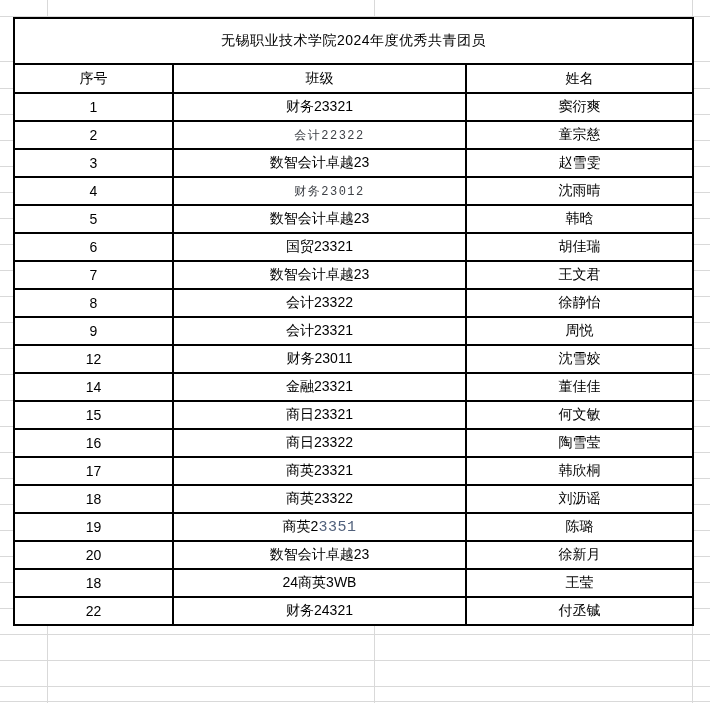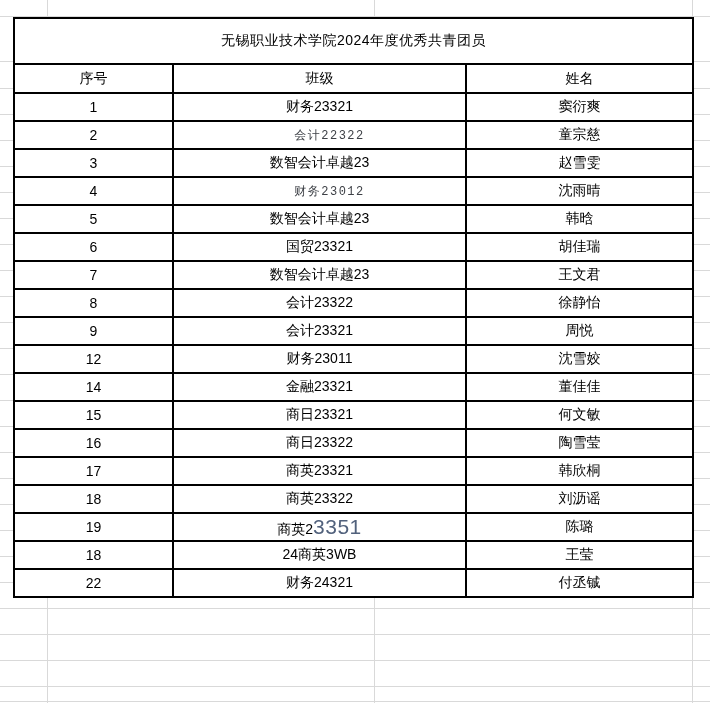--- a/index.html
+++ b/index.html
@@ -42,22 +42,22 @@
   tr.hdr th { height: 27px; }
   tbody td { height: 26px; }
   .serif {
     font-family: Liberation Mono, monospace;
     font-size: 12px;
     color: var(--serif, #3d4046);
     letter-spacing: 1.5px;
     margin-left: 20px;
   }
   .serif-blue {
-    font-family: Liberation Sans, sans-serif;
-    font-size: 21px;
+    font-family: Liberation Mono, monospace;
+    font-size: 15px;
     color: var(--serifblue, #51617c);
     letter-spacing: 0.5px;
   }
 </style>
 </head>
 <body style="--bg: #ffffff; --text: #000000; --border: #000000; --grid: #d9d9d9; --serif: #3d4046; --serifblue: #51617c;">
 
 <div id="gridlines">
     <div class="gl h" style="top: 16px;"></div>
     <div class="gl h" style="top: 61px;"></div>
@@ -182,20 +182,25 @@
         <td>18</td>
         <td><span class="sans">商英23322</span></td>
         <td>刘沥谣</td>
       </tr>
       <tr>
         <td>19</td>
         <td><span class="sans">商英2</span><span class="serif-blue">3351</span></td>
         <td>陈璐</td>
       </tr>
       <tr>
+        <td>20</td>
+        <td><span class="sans">数智会计卓越23</span></td>
+        <td>徐新月</td>
+      </tr>
+      <tr>
         <td>18</td>
         <td><span class="sans">24商英3WB</span></td>
         <td>王莹</td>
       </tr>
       <tr>
         <td>22</td>
         <td><span class="sans">财务24321</span></td>
         <td>付丞铖</td>
       </tr>
     </tbody>

